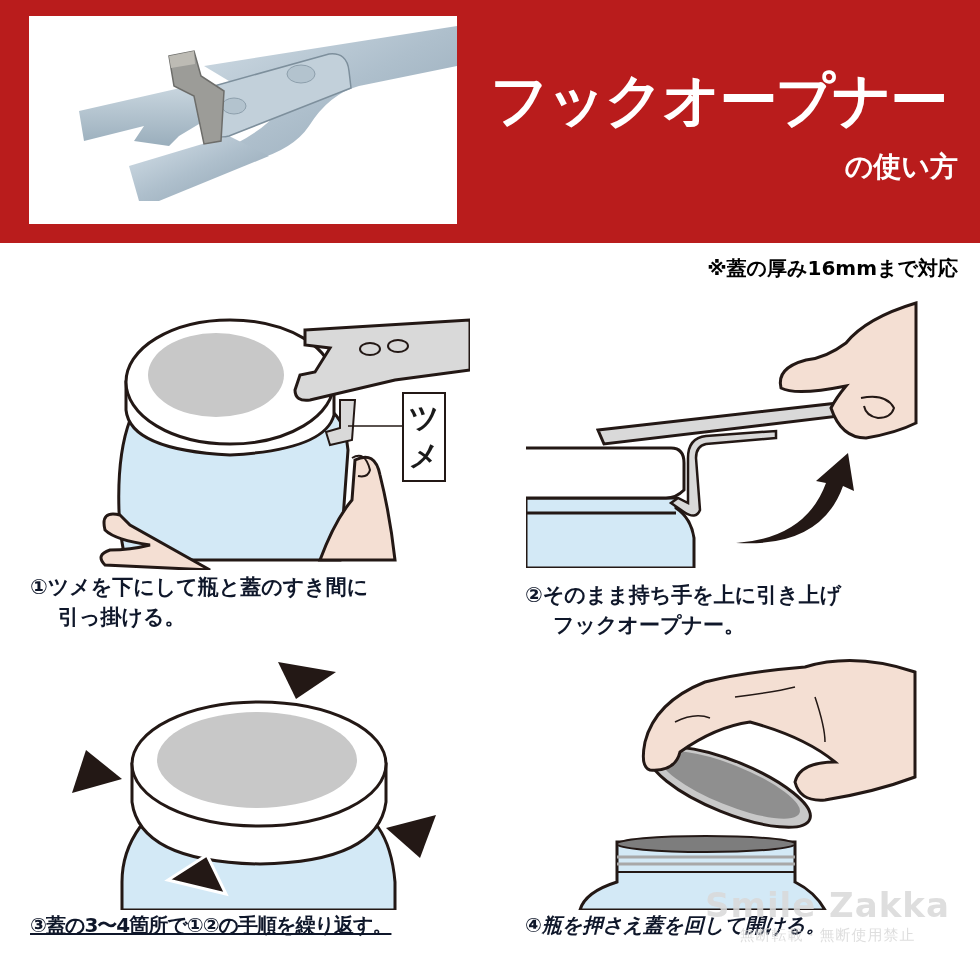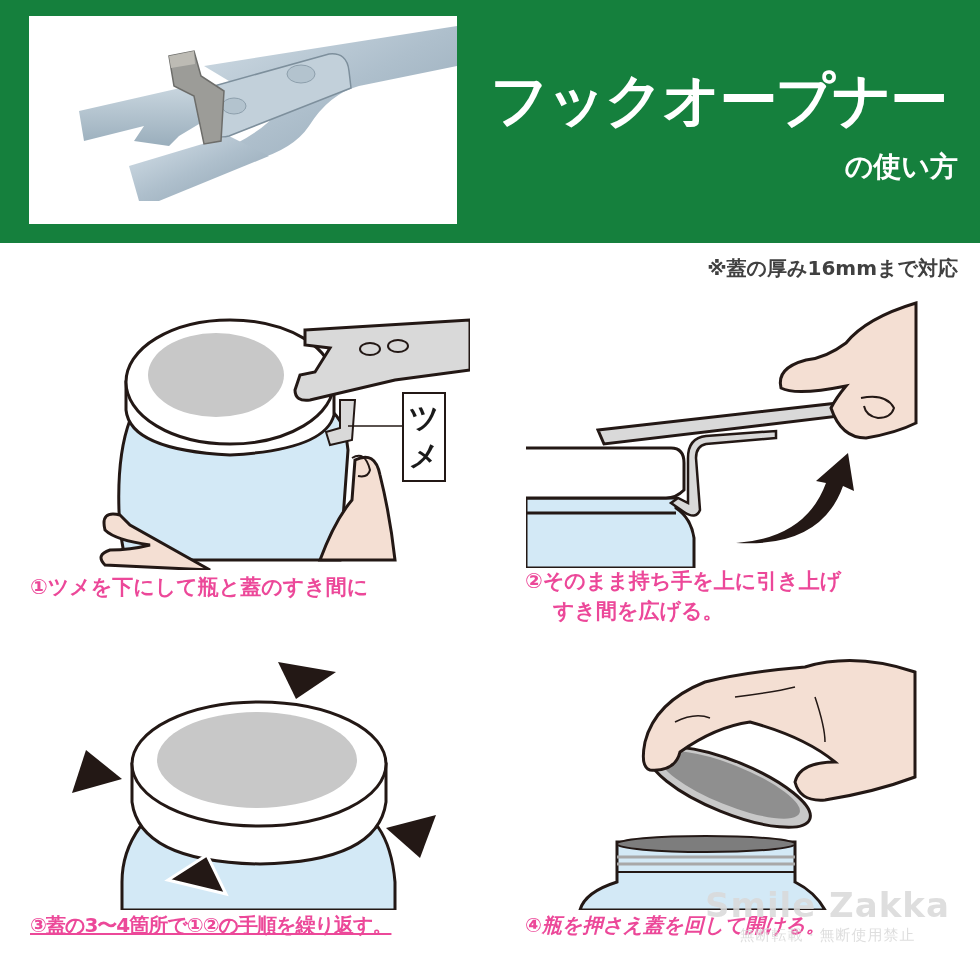--- a/index.html
+++ b/index.html
@@ -1,30 +1,30 @@
 <!DOCTYPE html>
 <html><head>
 <meta charset="utf-8">
 <style>
   * { box-sizing: border-box; margin: 0; padding: 0; }
   html, body { width: 980px; height: 980px; background: #ffffff; overflow: hidden; }
   body { position: relative; font-family: "DejaVu Sans", "Liberation Sans", sans-serif; color: #1a1a1a; }
 
   
-  .header { position: absolute; left: 0; top: 0; width: 980px; height: 243px; background: #15803d; }
+  .header { position: absolute; left: 0; top: 0; width: 980px; height: 243px; background: #b91c1c; }
   .photo { position: absolute; left: 29px; top: 16px; width: 428px; height: 208px; background: #ffffff; overflow: hidden; }
   .title { position: absolute; left: 490px; top: 62px; font-size: 58px; font-weight: bold; color: #ffffff; letter-spacing: -2px; white-space: nowrap; }
   .subtitle { position: absolute; right: 22px; top: 148px; font-size: 28px; font-weight: bold; color: #ffffff; }
 
-  .note { position: absolute; right: 22px; top: 255px; font-size: 20px; font-weight: bold; color: #404040; }
+  .note { position: absolute; right: 22px; top: 255px; font-size: 20px; font-weight: bold; color: #000000; }
 
   .panel { position: absolute; }
   .panel svg { display: block; }
 
-  .caption { position: absolute; font-size: 21px; font-weight: bold; line-height: 30px; color: #ec4899; white-space: nowrap; }
+  .caption { position: absolute; font-size: 21px; font-weight: bold; line-height: 30px; color: #0f172a; white-space: nowrap; }
   .caption .indent { display: block; padding-left: 28px; }
 
   .watermark { position: absolute; left: 705px; top: 888px; color: #d9d9d9; opacity: .85; text-align: center; }
   .watermark .wm-main { font-size: 34px; font-weight: bold; letter-spacing: 1px; line-height: 34px; }
   .watermark .wm-sub { font-size: 15px; letter-spacing: 1px; margin-top: 4px; }
 </style>
 </head>
 <body>
 
 <div class="header">
@@ -136,24 +136,25 @@
     <ellipse cx="155" cy="135" rx="86" ry="26" transform="rotate(22 155 135)" fill="#c8c8c8" stroke="#231815" stroke-width="3"></ellipse>
     <ellipse cx="155" cy="133" rx="75" ry="20" transform="rotate(22 155 133)" fill="#8f8f8f"></ellipse>
 
     <path d="M340 20 Q280 0 230 15 Q170 20 130 30 Q80 50 70 90 Q65 115 75 118 Q100 120 105 100 Q140 75 175 70 Q230 85 260 110 Q225 110 220 130 Q225 150 250 148 Q300 140 340 125 Z" fill="#f4dfd3" stroke="#231815" stroke-width="3"></path>
     <path d="M100 70 Q120 60 135 66 M160 45 Q200 40 220 35 M240 45 Q250 75 250 90" fill="none" stroke="#231815" stroke-width="1.5"></path>
   </svg>
 </div>
 
 <div class="caption" style="left:30px; top:572px;">
   <span>①ツメを下にして瓶と蓋のすき間に</span>
+  <span class="indent">引っ掛ける。</span>
 </div>
-<div class="caption" style="left:525px; top:566px;">
+<div class="caption" style="left:525px; top:580px;">
   <span>②そのまま持ち手を上に引き上げ</span>
-  <span class="indent">すき間を広げる。</span>
+  <span class="indent">フックオープナー。</span>
 </div>
 <div class="caption" style="left:30px; top:910px; font-size:20px; letter-spacing:-1px;text-decoration:underline;">③蓋の3〜4箇所で①②の手順を繰り返す。</div>
 <div class="caption" style="left:525px; top:910px; font-size:20px;font-style:italic;">④瓶を押さえ蓋を回して開ける。</div>
 
 <div class="watermark">
   <div class="wm-main">Smile Zakka</div>
   <div class="wm-sub">無断転載・無断使用禁止</div>
 </div>
 
 </body></html>

